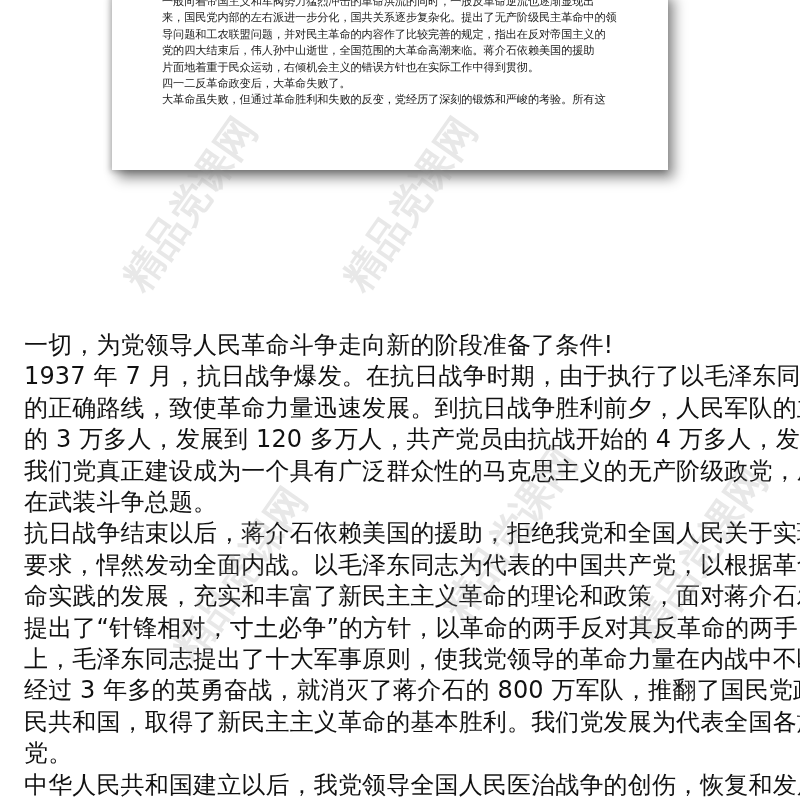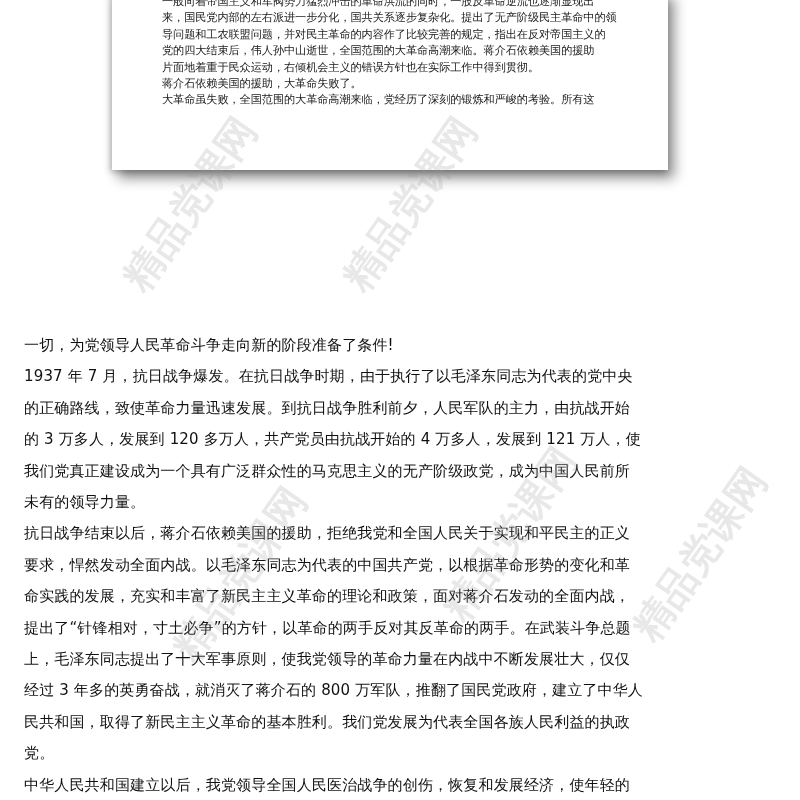--- a/index.html
+++ b/index.html
@@ -19,52 +19,52 @@
     position: absolute; left: 50px; top: 4px; width: 490px;
   }
   .card-line {
     font-size: 11.2px; line-height: 16.4px; white-space: nowrap; color: #1a1a1a;
     letter-spacing: -0.1px;
   }
   .body-text {
     position: absolute; left: 24px; top: 330px; width: 755px;
   }
   .body-line {
-    font-size: 15px; line-height: 31.4px; white-space: nowrap; color: #111;
+    font-size: 24px; line-height: 31.4px; white-space: nowrap; color: #111;
     letter-spacing: 0.15px;
   }
   .watermark {
     position: absolute; color: rgba(150,150,150,0.22);
     font-size: 40px; font-weight: bold; white-space: nowrap;
     transform: rotate(-55deg); transform-origin: left top;
     pointer-events: none; z-index: 5;
   }
 </style>
 </head>
 <body>
 
 <div class="page-card">
   <div class="inner">
     <div class="card-line">一般向着帝国主义和军阀势力猛烈冲击的革命洪流的同时，一股反革命逆流也逐渐显现出</div>
     <div class="card-line">来，国民党内部的左右派进一步分化，国共关系逐步复杂化。提出了无产阶级民主革命中的领</div>
     <div class="card-line">导问题和工农联盟问题，并对民主革命的内容作了比较完善的规定，指出在反对帝国主义的</div>
     <div class="card-line">党的四大结束后，伟人孙中山逝世，全国范围的大革命高潮来临。蒋介石依赖美国的援助</div>
     <div class="card-line">片面地着重于民众运动，右倾机会主义的错误方针也在实际工作中得到贯彻。</div>
-    <div class="card-line">蒋介石依赖美国的援助，大革命失败了。</div>
-    <div class="card-line">大革命虽失败，全国范围的大革命高潮来临，党经历了深刻的锻炼和严峻的考验。所有这</div>
+    <div class="card-line">四一二反革命政变后，大革命失败了。</div>
+    <div class="card-line">大革命虽失败，但通过革命胜利和失败的反变，党经历了深刻的锻炼和严峻的考验。所有这</div>
   </div>
 </div>
 
 <div class="body-text">
   <div class="body-line">一切，为党领导人民革命斗争走向新的阶段准备了条件!</div>
   <div class="body-line">1937 年 7 月，抗日战争爆发。在抗日战争时期，由于执行了以毛泽东同志为代表的党中央</div>
   <div class="body-line">的正确路线，致使革命力量迅速发展。到抗日战争胜利前夕，人民军队的主力，由抗战开始</div>
   <div class="body-line">的 3 万多人，发展到 120 多万人，共产党员由抗战开始的 4 万多人，发展到 121 万人，使</div>
   <div class="body-line">我们党真正建设成为一个具有广泛群众性的马克思主义的无产阶级政党，成为中国人民前所</div>
-  <div class="body-line">未有的领导力量。</div>
+  <div class="body-line">在武装斗争总题。</div>
   <div class="body-line">抗日战争结束以后，蒋介石依赖美国的援助，拒绝我党和全国人民关于实现和平民主的正义</div>
   <div class="body-line">要求，悍然发动全面内战。以毛泽东同志为代表的中国共产党，以根据革命形势的变化和革</div>
   <div class="body-line">命实践的发展，充实和丰富了新民主主义革命的理论和政策，面对蒋介石发动的全面内战，</div>
   <div class="body-line">提出了“针锋相对，寸土必争”的方针，以革命的两手反对其反革命的两手。在武装斗争总题</div>
   <div class="body-line">上，毛泽东同志提出了十大军事原则，使我党领导的革命力量在内战中不断发展壮大，仅仅</div>
   <div class="body-line">经过 3 年多的英勇奋战，就消灭了蒋介石的 800 万军队，推翻了国民党政府，建立了中华人</div>
   <div class="body-line">民共和国，取得了新民主主义革命的基本胜利。我们党发展为代表全国各族人民利益的执政</div>
   <div class="body-line">党。</div>
   <div class="body-line">中华人民共和国建立以后，我党领导全国人民医治战争的创伤，恢复和发展经济，使年轻的</div>
 

